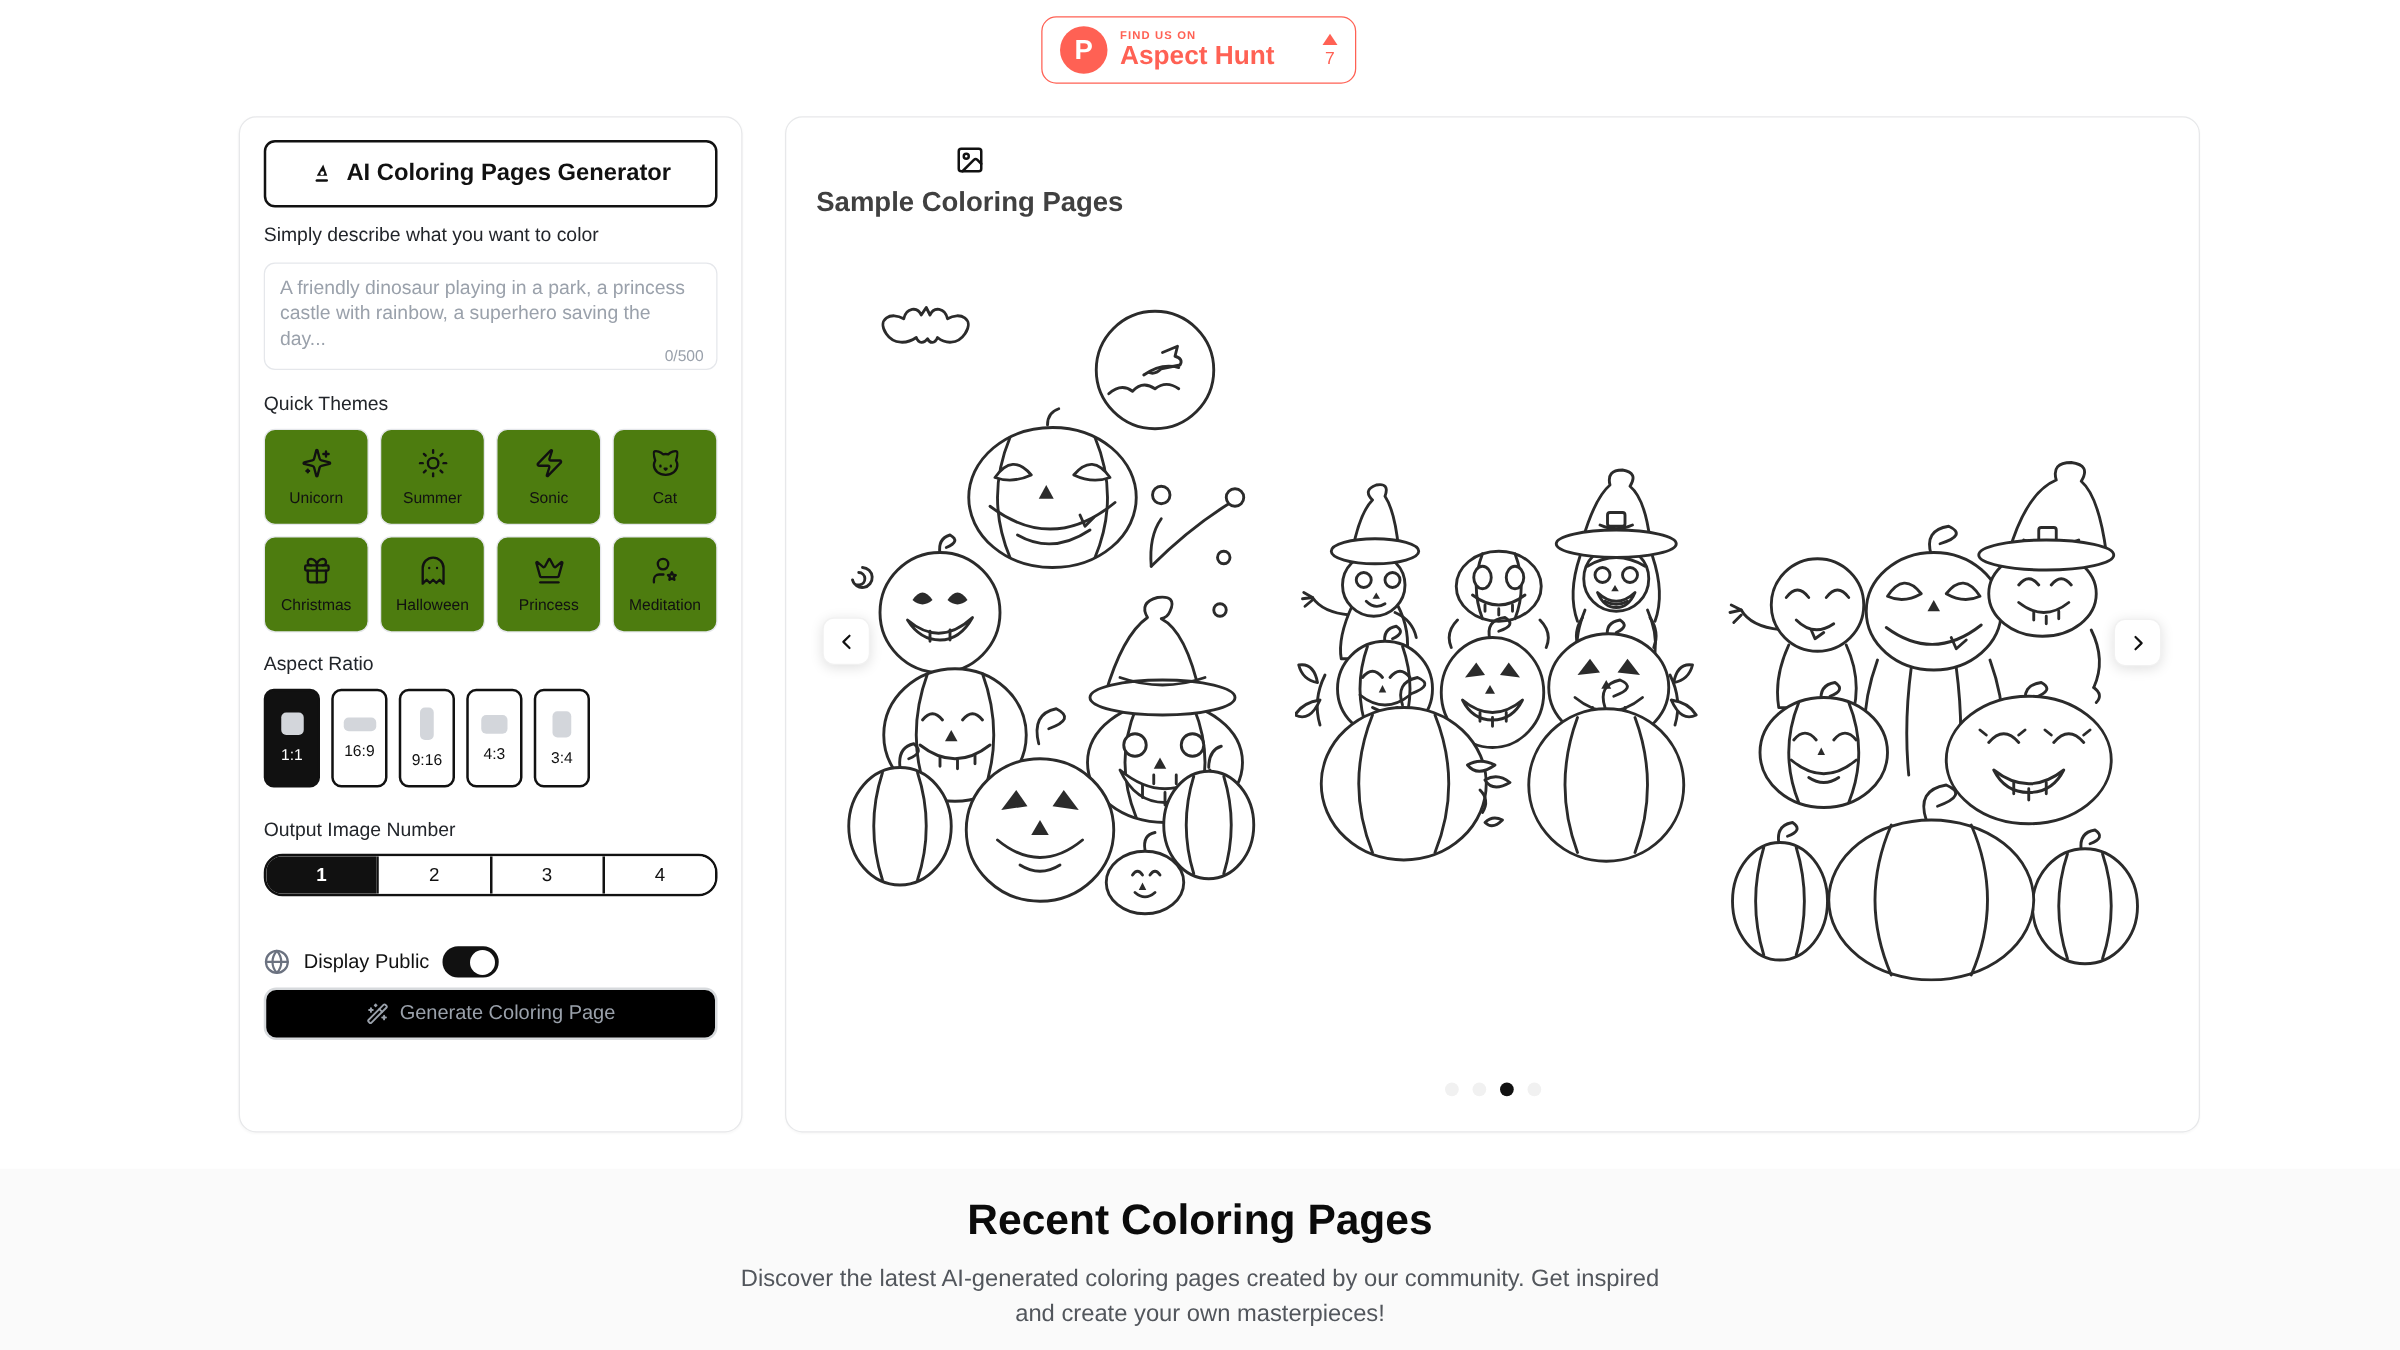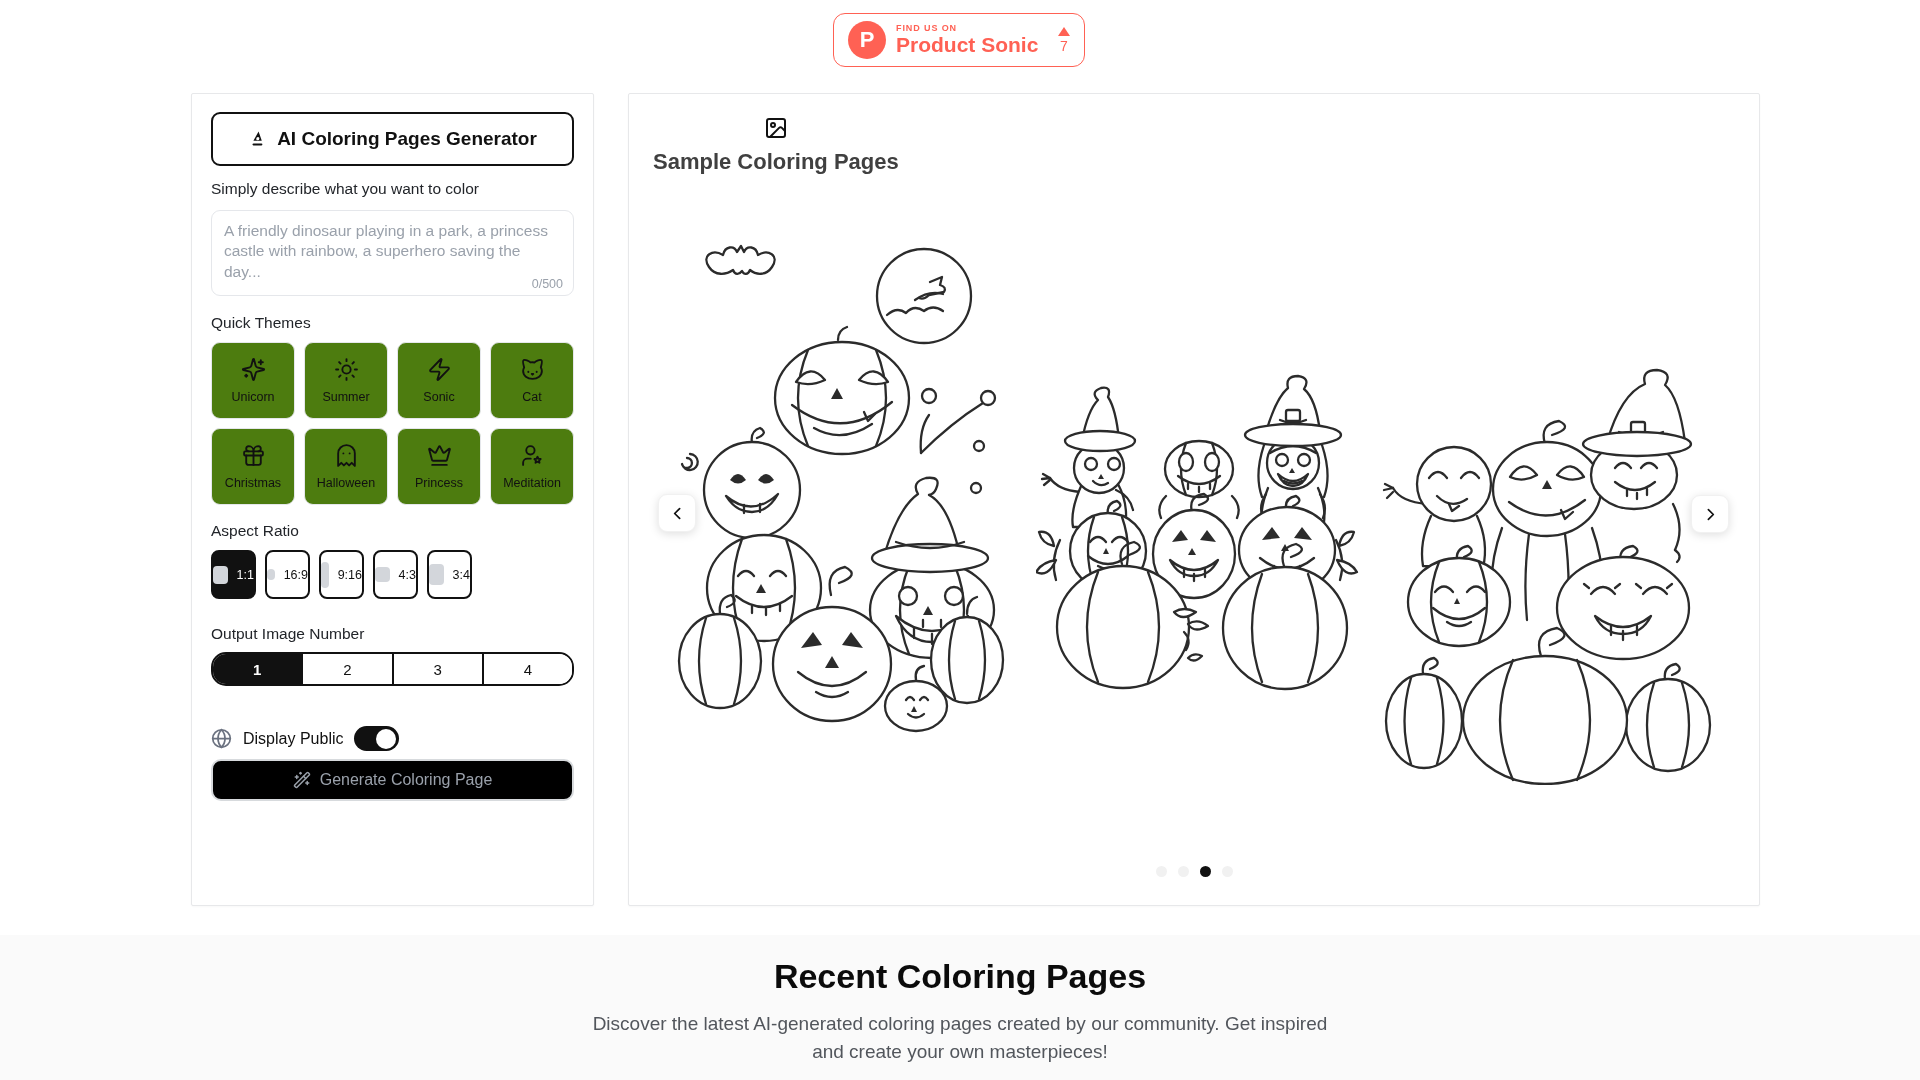--- a/index.html
+++ b/index.html
@@ -17,21 +17,21 @@
     display:flex;align-items:center;justify-content:center;font-weight:bold;font-size:22px;flex:0 0 auto;}
   .ph-text{margin-left:10px;display:flex;flex-direction:column;line-height:1.15;}
   .ph-findus{font-size:9px;font-weight:bold;letter-spacing:.9px;color:#ff6154;}
   .ph-name{font-size:21px;font-weight:bold;color:#ff6154;}
   .ph-vote{margin-left:auto;display:flex;flex-direction:column;align-items:center;gap:2px;}
   .ph-triangle{width:0;height:0;border-left:6px solid transparent;border-right:6px solid transparent;
     border-bottom:9px solid #ff6154;}
   .ph-count{font-size:14px;color:#ff6154;}
 
   
-  .card{position:absolute;background:#fff;border:1px solid #e7e8ea;border-radius:2px;
+  .card{position:absolute;background:#fff;border:1px solid #e7e8ea;border-radius:14px;
         box-shadow:0 1px 2px rgba(0,0,0,.03);box-sizing:border-box;}
   .left-card{left:191px;top:93px;width:403px;height:813px;padding:18px 19px;}
   .right-card{left:628px;top:93px;width:1132px;height:813px;}
 
   
   .gen-title{height:50px;border:2px solid #111;border-radius:9px;display:flex;align-items:center;
     justify-content:center;gap:9px;font-weight:bold;font-size:19px;}
   .gen-title .icon{width:20px;height:20px;}
   .section-label{margin-top:14px;font-size:15.5px;color:#22252a;}
   .prompt-wrap{position:relative;margin-top:12px;}
@@ -40,22 +40,22 @@
     color:#111;resize:none;box-sizing:border-box;outline:none;}
   .prompt-wrap textarea::placeholder{color:#9aa1ab;}
   .char-counter{position:absolute;right:11px;bottom:9px;font-size:12.5px;color:#9aa1ab;}
   .themes-grid{margin-top:10px;display:grid;grid-template-columns:repeat(4,1fr);gap:9px;}
   .theme-card{height:75px;border:1px solid #e5e7eb;border-radius:9px;background:#4d7c0f;
     display:flex;flex-direction:column;align-items:center;justify-content:center;gap:8px;cursor:pointer;}
   .theme-card .icon{width:25px;height:25px;color:#111;}
   .theme-card .icon svg{stroke-width:1.8;}
   .theme-label{font-size:12.5px;color:#111;}
   .ratio-row{margin-top:10px;display:flex;gap:9px;}
-  .ratio-btn{width:45px;height:49px;border:2px solid #111;border-radius:8px;background:#fff;
-    display:flex;align-items:center;justify-content:space-between;gap:9px;
+  .ratio-btn{width:45px;height:79px;border:2px solid #111;border-radius:8px;background:#fff;
+    display:flex;flex-direction:column;align-items:center;justify-content:center;gap:9px;
     box-sizing:border-box;cursor:pointer;}
   .ratio-btn.selected{background:#111;color:#fff;}
   .ratio-shape{background:#d3d6db;border-radius:4px;}
   .ratio-label{font-size:12.5px;}
   .seg-control{margin-top:9px;height:30px;border:2px solid #111;border-radius:15px;
     display:flex;overflow:hidden;}
   .seg{flex:1;display:flex;align-items:center;justify-content:center;font-size:15px;
     border-left:2px solid #111;cursor:pointer;background:#fff;}
   .seg:first-child{border-left:none;}
   .seg.selected{background:#111;color:#fff;font-weight:bold;}
@@ -98,21 +98,21 @@
   .art .ln{fill:none;}
   .art .fl{fill:#2b2b2b;stroke:none;}
 </style>
 </head>
 <body>
 
 <div class="ph-badge">
   <div class="ph-logo">P</div>
   <div class="ph-text">
     <span class="ph-findus">FIND US ON</span>
-    <span class="ph-name">Product Sonic</span>
+    <span class="ph-name">Aspect Hunt</span>
   </div>
   <div class="ph-vote">
     <span class="ph-triangle"></span>
     <span class="ph-count">7</span>
   </div>
 </div>
 
 <div class="card left-card">
   <div class="gen-title">
     <span class="icon">

